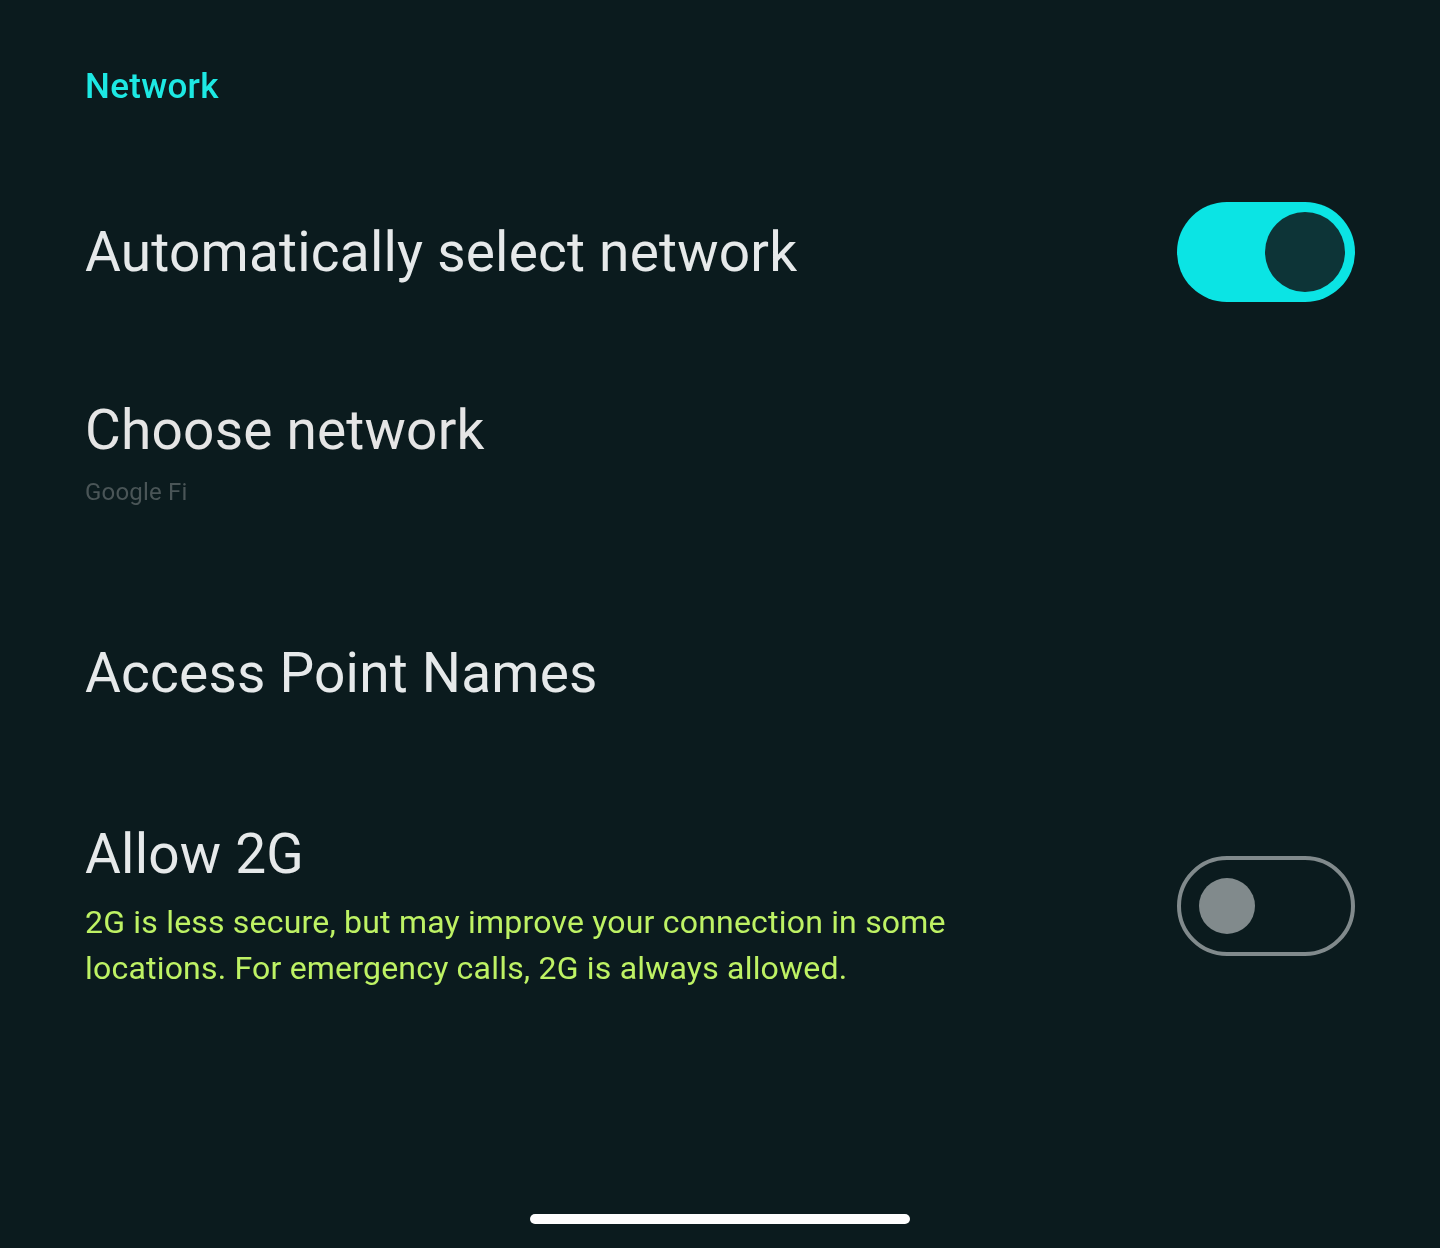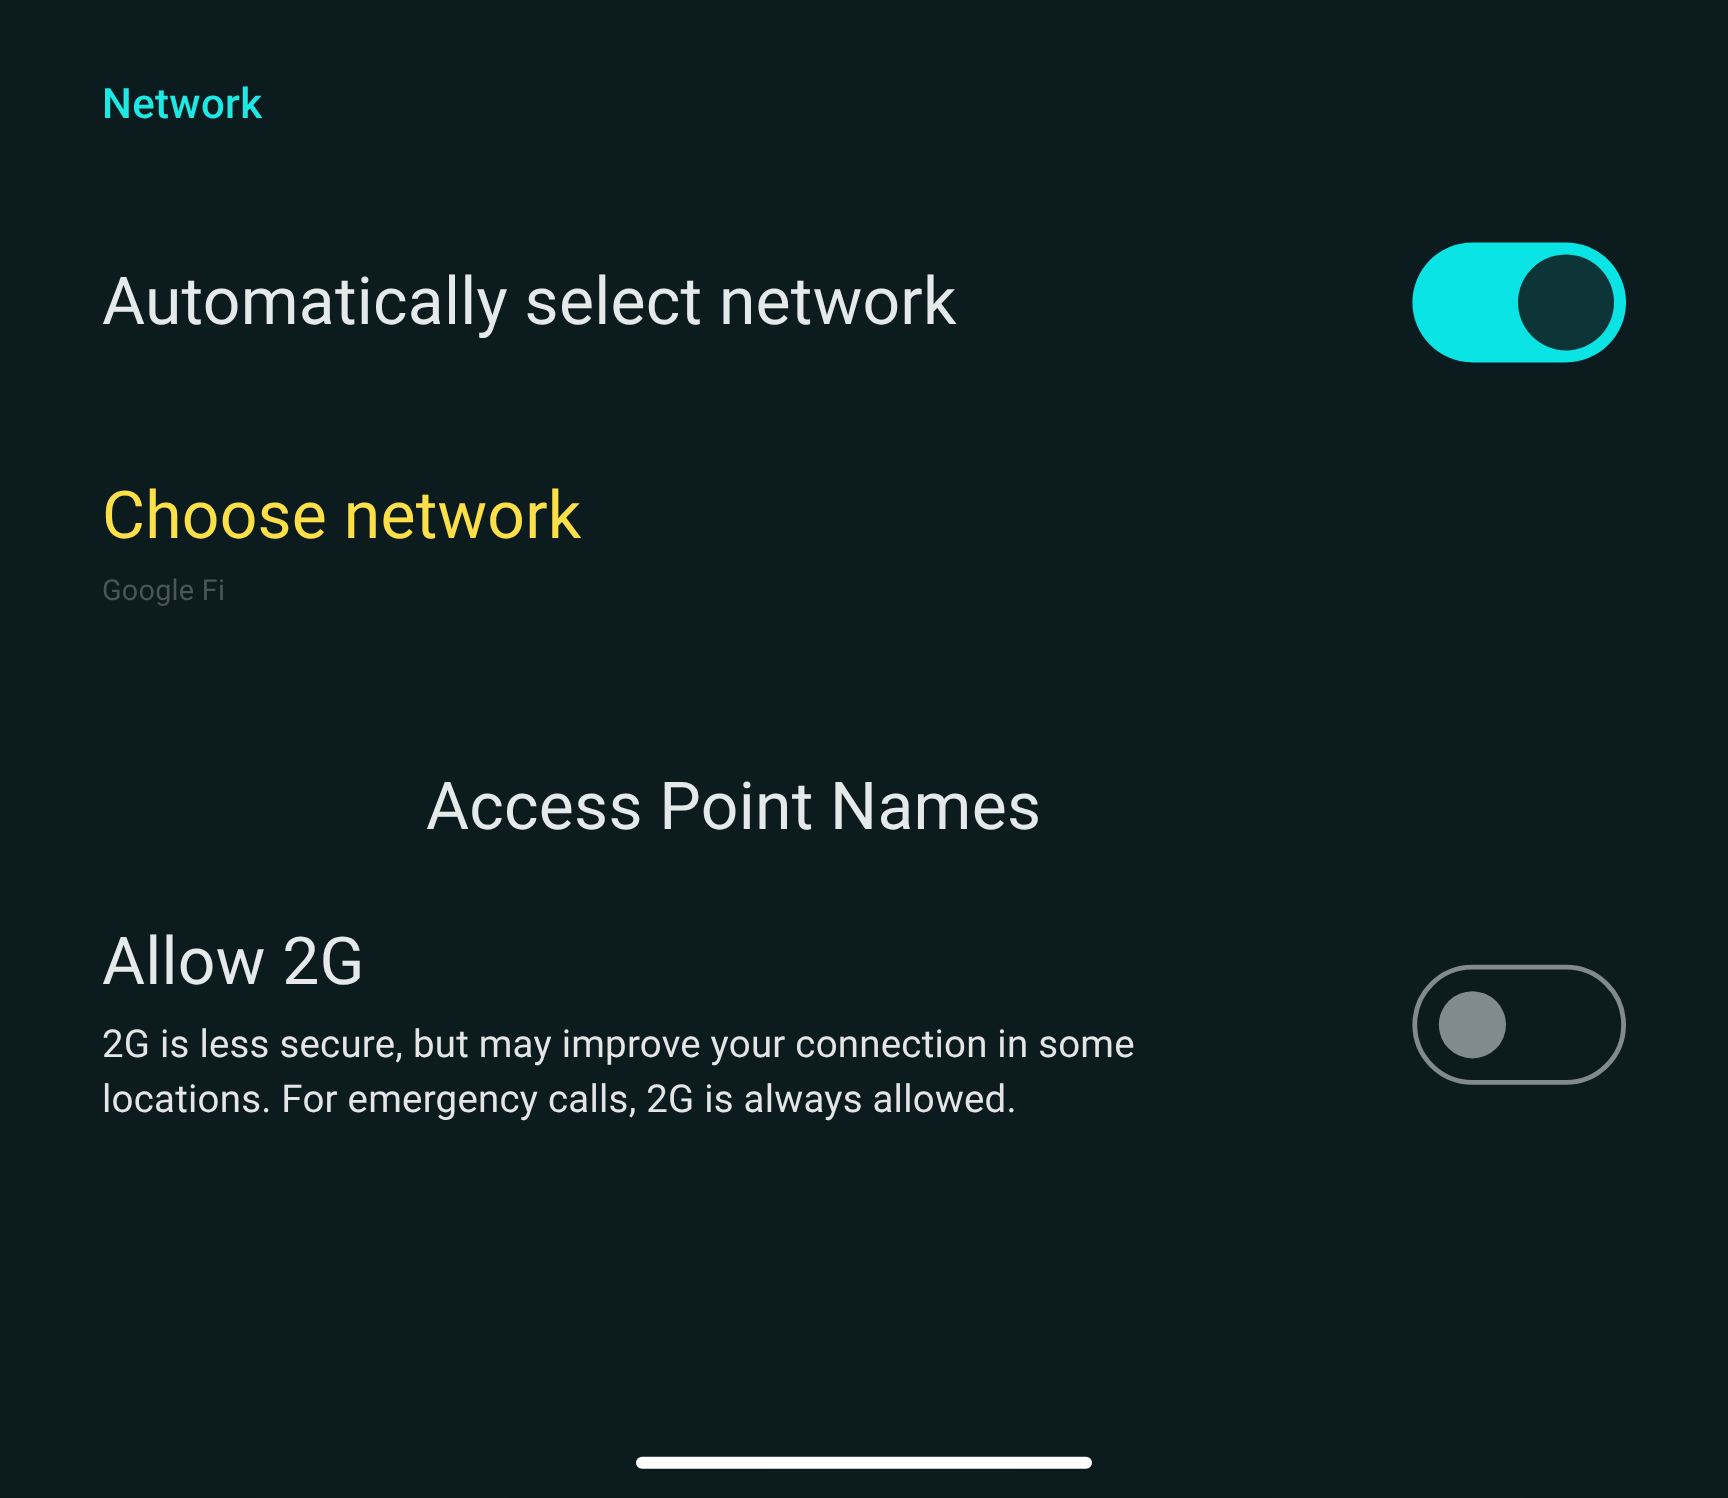--- a/index.html
+++ b/index.html
@@ -34,48 +34,47 @@
       margin-bottom: 120px;
     }
     .setting-row.tight {
       margin-bottom: 95px;
       gap: 44px;
     }
     .setting-row.choose {
       margin-bottom: 130px;
     }
     .setting-row.apn {
-      margin-bottom: 63px;
-      justify-content: flex-end;
+      margin-bottom: 115px;
     }
     .setting-row.last {
       margin-bottom: 0;
     }
     .setting-text {
       display: flex;
       flex-direction: column;
       flex: 1;
       max-width: 1000px;
     }
     .setting-title {
       font-size: 55px;
       font-weight: 400;
       color: #e6e9ea;
       line-height: 1.2;
       letter-spacing: 0.2px;
     }
     .setting-subtitle {
       font-size: 32px;
-      color: #e5e5e5;
+      color: #bef264;
       margin-top: 12px;
       line-height: 1.45;
       letter-spacing: 0.2px;
     }
     .disabled .setting-title {
-      color: #fde047;
+      color: #e5e5e5;
     }
     .disabled .setting-subtitle {
       color: #4a5557;
       font-size: 24px;
     }
     
     .toggle {
       width: 178px;
       height: 100px;
       border-radius: 50px;

